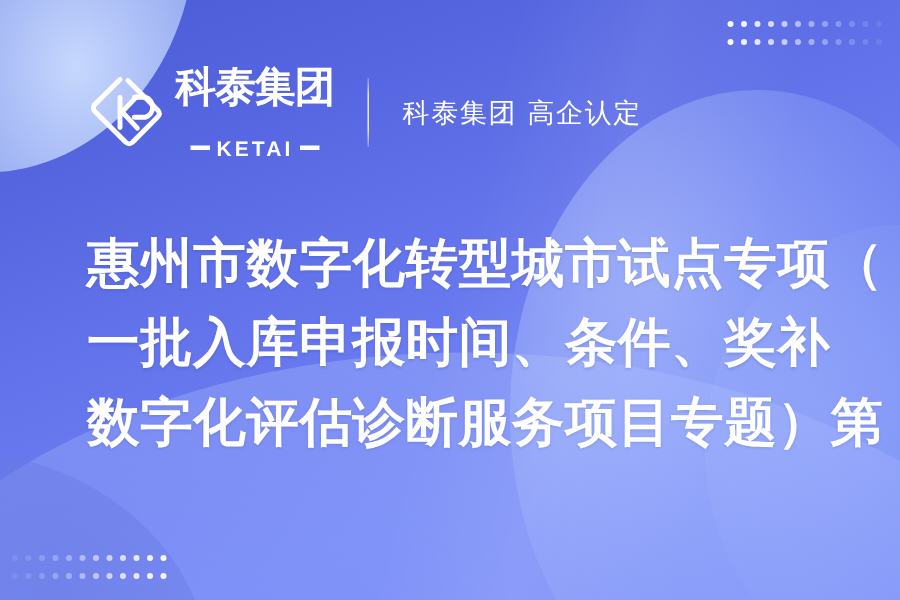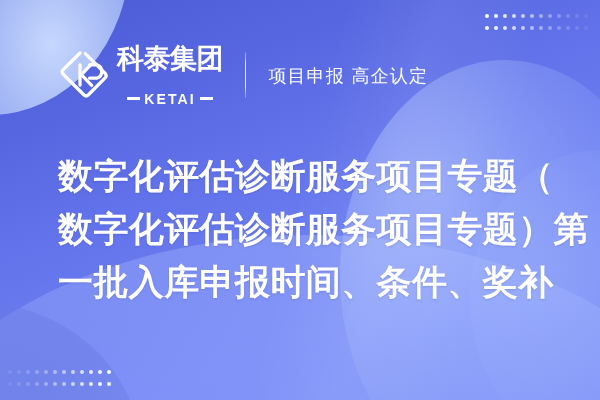--- a/index.html
+++ b/index.html
@@ -250,24 +250,24 @@
           <span class="bar"></span>
           <span class="txt">KETAI</span>
           <span class="bar"></span>
         </div>
       </div>
     </div>
 
     <div id="header-divider"></div>
 
     <div id="tagline-block">
-      <div id="tagline-sub">项目申报 高企认定</div>
+      <div id="tagline-sub">科泰集团 高企认定</div>
     </div>
 
   </div>
 
   <div id="headline">
-    <div class="hl-line">数字化评估诊断服务项目专题（</div>
+    <div class="hl-line">惠州市数字化转型城市试点专项（</div>
+    <div class="hl-line">一批入库申报时间、条件、奖补</div>
     <div class="hl-line">数字化评估诊断服务项目专题）第</div>
-    <div class="hl-line">一批入库申报时间、条件、奖补</div>
   </div>
 
 </div>
 
 </body></html>

